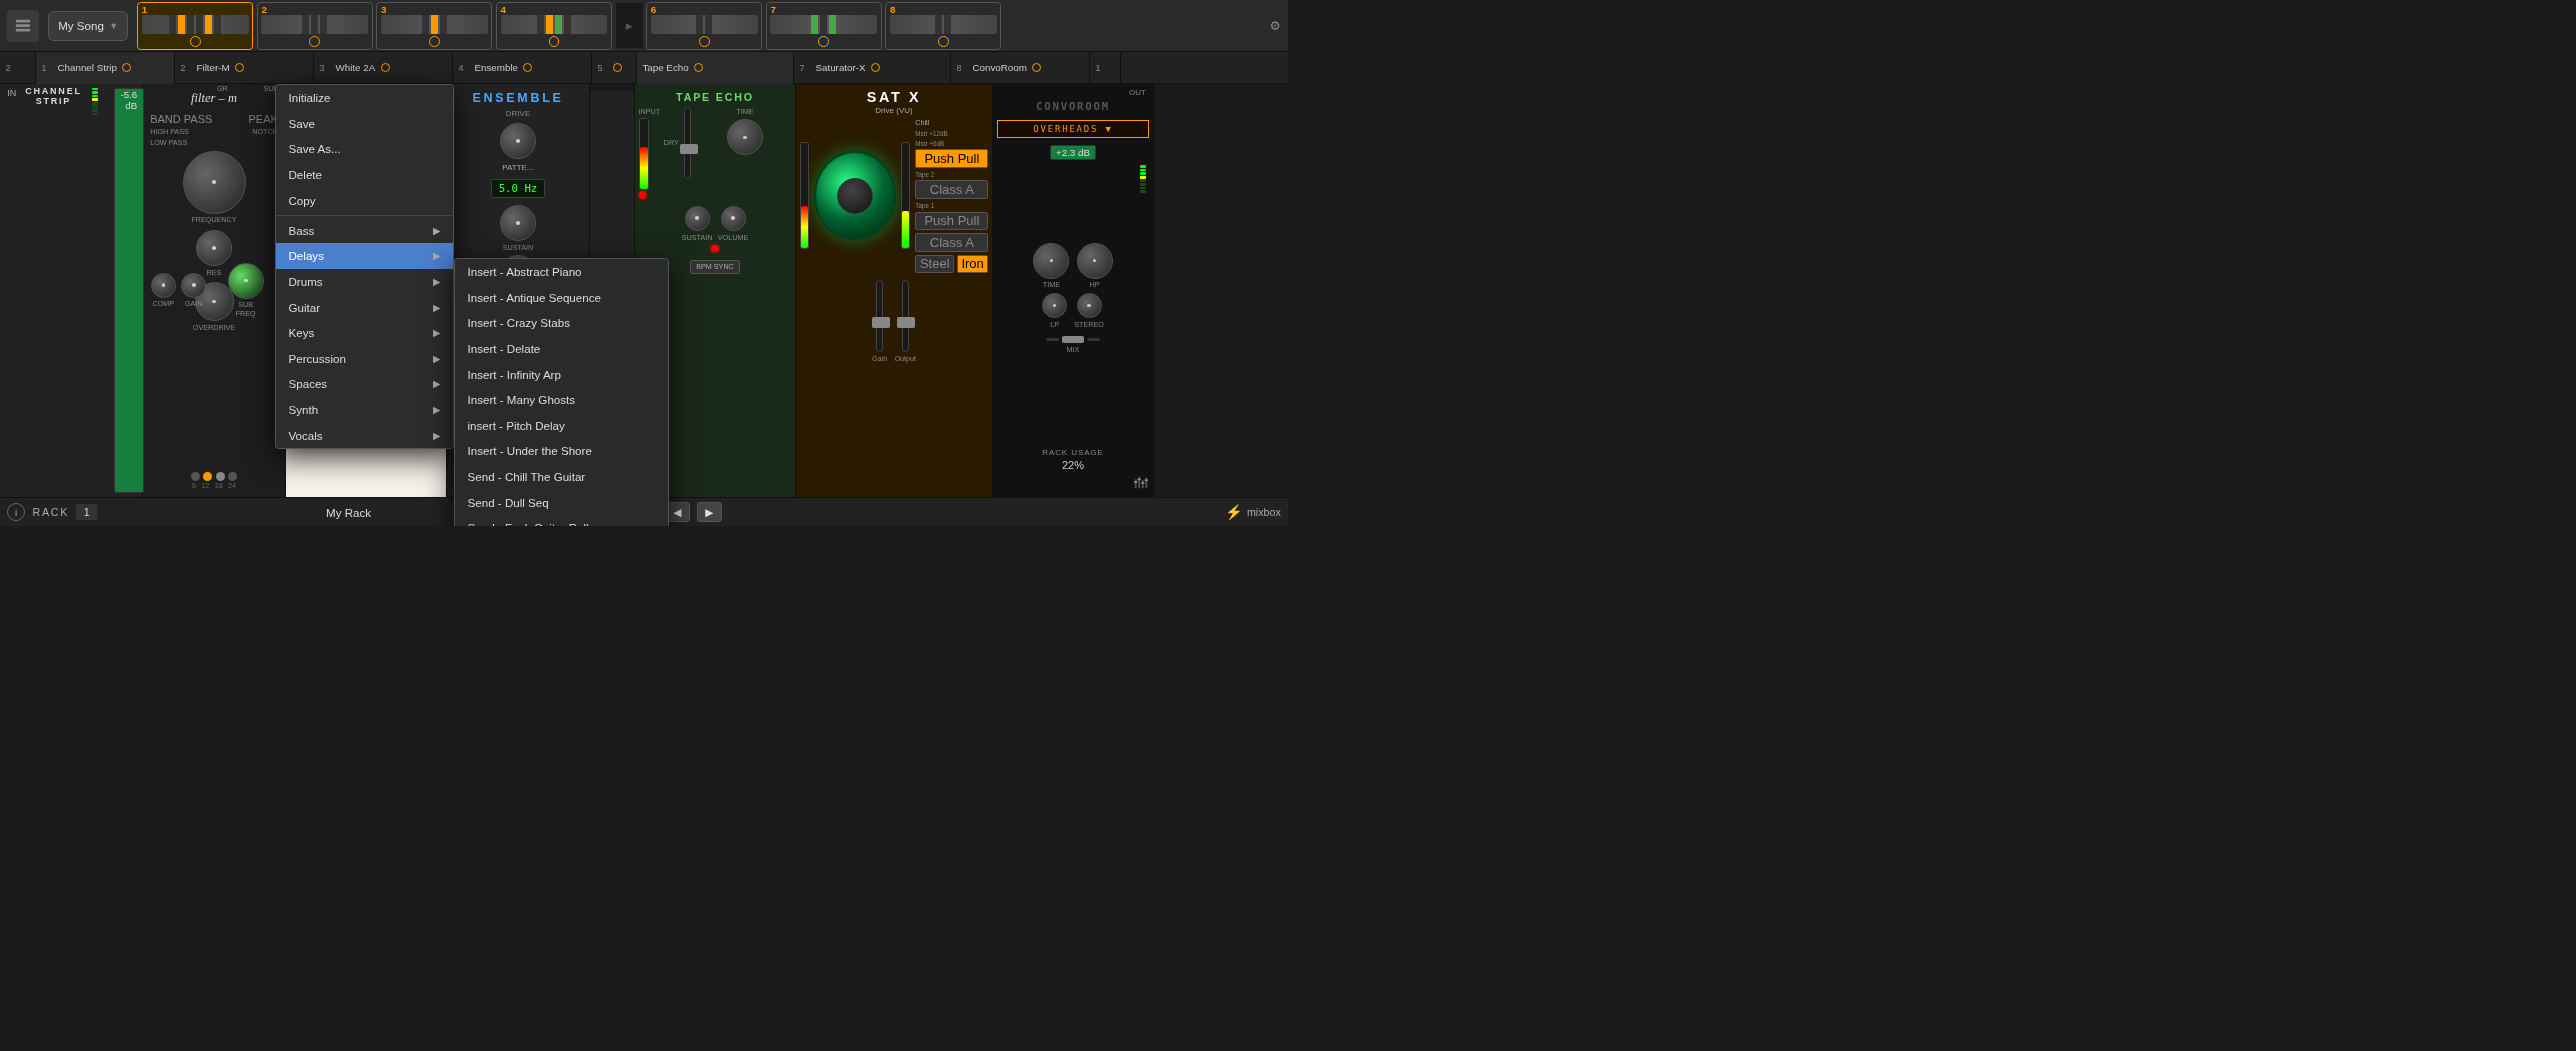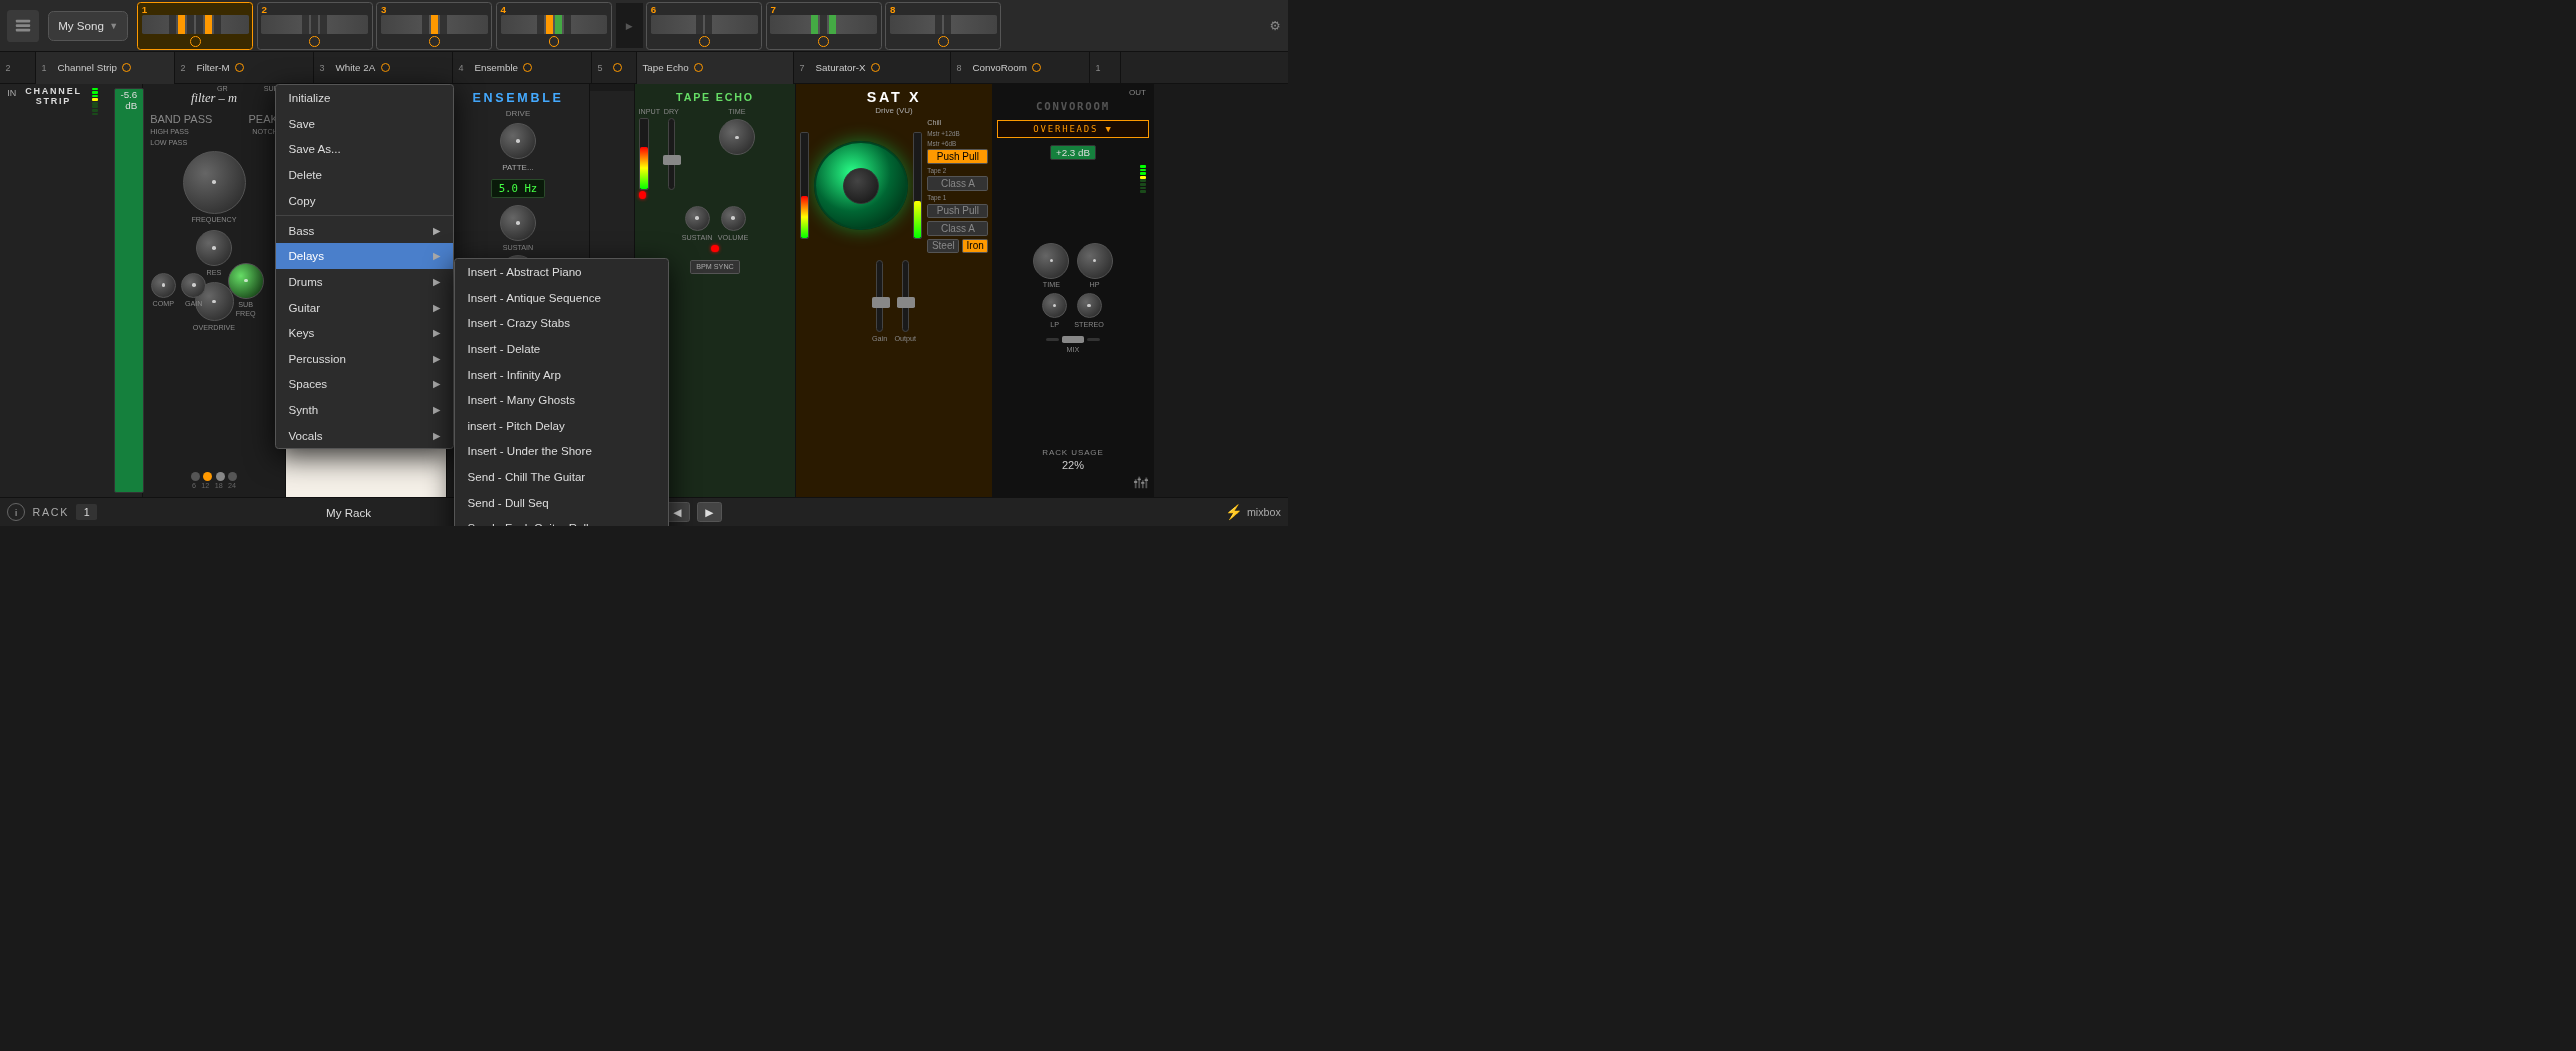--- a/index.html
+++ b/index.html
@@ -538,21 +538,21 @@
       border: 0.9px solid #333;
       padding: 0.9px 5.4px;
       border-radius: 2px;
       text-align: right;
     }
     .switch-btn {
       background: #333;
       border: 0.9px solid #555;
       border-radius: 1.8px;
       color: #888;
-      font-size: 10px;
+      font-size: 13px;
       padding: 0.9px 3.6px;
       cursor: pointer;
     }
     .switch-btn.active {
       background: #f90;
       color: #000;
     }
     .freq-display {
       background: #0a1a0a;
       border: 0.9px solid #2a4a2a;
@@ -1006,21 +1006,21 @@
     <div style="display:flex; gap:3.6px; align-items:flex-start; width:100%;">
       <div style="display:flex; flex-direction:column; align-items:flex-start; gap:1.8px;">
         <span style="font-size:7.2px; color:#888;">INPUT</span>
 
         <div style="width:10.7px;height:72px;background:#1a1a1a;border:0.9px solid #444;border-radius:1.8px;position:relative;">
           <div style="position:absolute;bottom:0;left:0;right:0;height:60%;background:linear-gradient(to top, #0f0, #ff0, #f00);border-radius:1.8px;"></div>
         </div>
 
         <div class="red-led"></div>
       </div>
-      <div style="display:flex; flex-direction:column; align-items:center; gap:1.8px;">
+      <div style="display:flex; flex-direction:row; align-items:center; gap:1.8px;">
         <span style="font-size:7.2px; color:#888;">DRY</span>
         <div class="fader-track">
           <div class="fader-thumb"></div>
         </div>
       </div>
       <div style="display:flex; flex-direction:column; align-items:center; flex:1;">
         <span style="font-size:7.2px; color:#888;">TIME</span>
         <div class="knob knob-md" style="margin-top:3.6px;">
             <div class="knob-dot"></div>
           </div>

